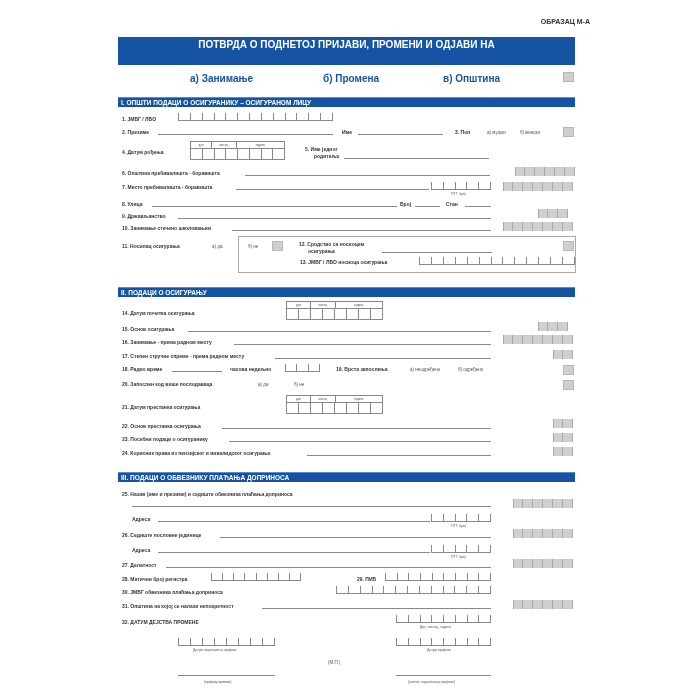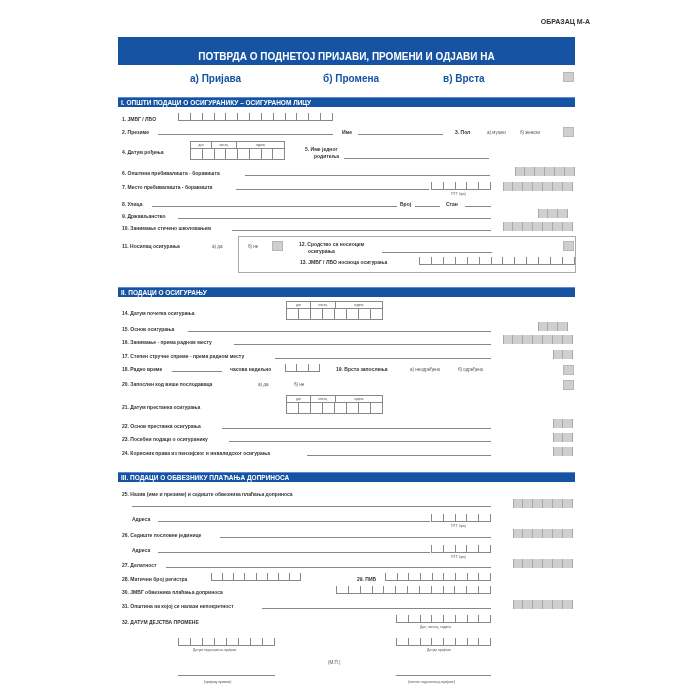--- a/index.html
+++ b/index.html
@@ -1,19 +1,19 @@
 <!DOCTYPE html>
 <html><head>
 <meta charset="utf-8">
 <style>
   html,body{margin:0;padding:0;background:#fff;}
   body{width:700px;height:700px;position:relative;overflow:hidden;font-family:"Liberation Sans",sans-serif;color:#222;}
   .abs{position:absolute;}
   .code{right:110px;top:18px;font-size:7px;font-weight:bold;color:#333;}
-  .mainbar{left:118px;top:37px;width:457px;height:28px;background:#1654a3;color:#fff;font-weight:bold;font-size:10px;text-align:center;line-height:13px;padding-top:13px;box-sizing:border-box;}
+  .mainbar{left:118px;top:37px;width:457px;height:28px;background:#1654a3;color:#fff;font-weight:bold;font-size:10px;text-align:center;line-height:13px;padding-top:1px;box-sizing:border-box;}
   .opt{top:73px;font-size:10px;font-weight:bold;color:#1654a3;}
   .secbar{left:118px;width:457px;height:10px;background:#1654a3;color:#fff;font-size:6.5px;font-weight:bold;line-height:10px;padding-left:3px;box-sizing:border-box;border-top:1px solid #5b8ad0;}
   .lbl{font-size:5px;font-weight:bold;color:#333;white-space:nowrap;}
   .sub{font-size:4.5px;color:#555;white-space:nowrap;}
   .line{height:0;border-bottom:0.8px solid #888;}
   .gbox{background:#cfcfcf;border:1px solid #b7b7b7;box-sizing:border-box;}
   .gcells{display:flex;}
   .gcells span{width:10px;height:9px;background:#cfcfcf;border-right:1px solid #a8a8a8;box-sizing:border-box;}
   .gcells span:first-child{border-left:1px solid #a8a8a8;}
   .ticks{display:flex;height:8px;border-bottom:0.8px solid #888;box-sizing:border-box;}
@@ -28,23 +28,23 @@
   .dbox .cells span:last-child{border-right:none;}
   .frame{border:1px solid #aaa;box-sizing:border-box;}
 </style>
 </head>
 <body>
 
 <div class="abs code">ОБРАЗАЦ М-А</div>
 <div class="abs mainbar">
   <div>ПОТВРДА О ПОДНЕТОЈ ПРИЈАВИ, ПРОМЕНИ И ОДЈАВИ НА</div>
 </div>
-<div class="abs opt" style="left:190px">а) Пријава</div>
+<div class="abs opt" style="left:190px">а) Занимање</div>
 <div class="abs opt" style="left:323px">б) Промена</div>
-<div class="abs opt" style="left:443px">в) Врста</div>
+<div class="abs opt" style="left:443px">в) Општина</div>
 <div class="abs gbox" style="left:563px;top:72px;width:11px;height:10px"></div>
 
 <div class="abs secbar" style="top:97px">I. ОПШТИ ПОДАЦИ О ОСИГУРАНИКУ – ОСИГУРАНОМ ЛИЦУ</div>
 
 <div class="abs lbl" style="left:122px;top:116px">1. ЈМБГ / ЛБО</div>
 <div class="abs ticks" style="left:178px;top:113px;width:155px">
     <span></span>
     <span></span>
     <span></span>
     <span></span>

